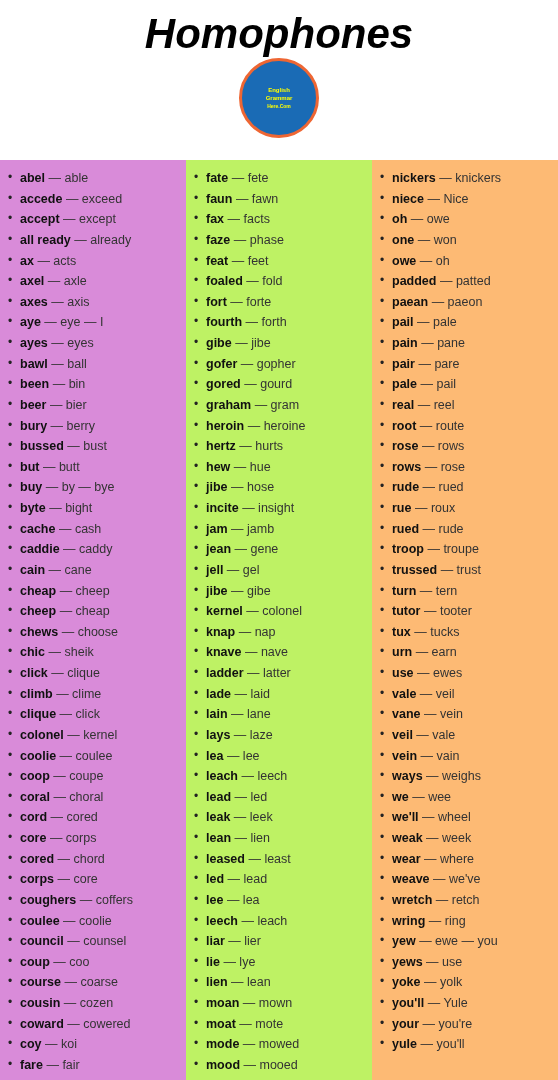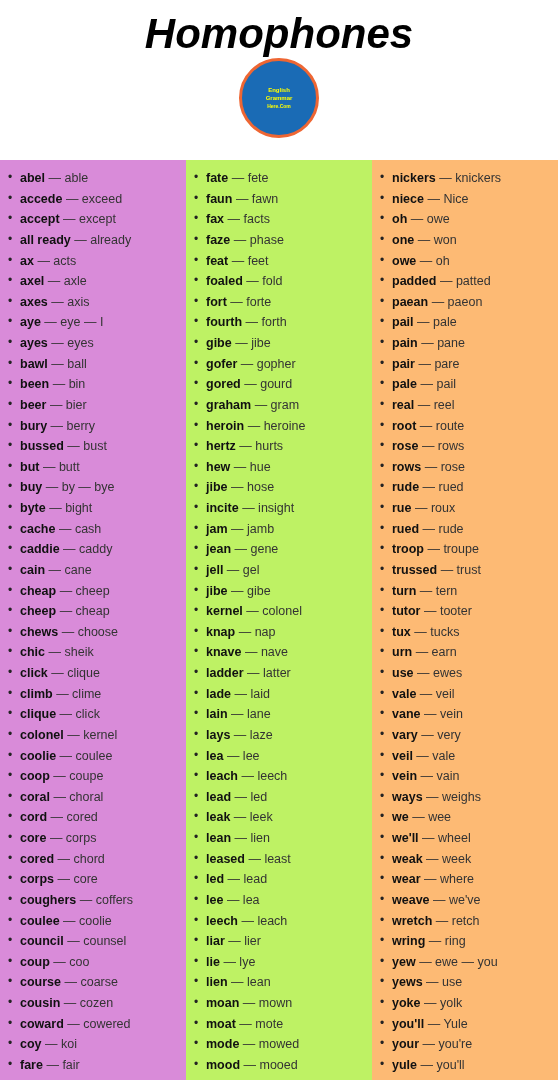--- a/index.html
+++ b/index.html
@@ -216,21 +216,20 @@
         <li><b>rued</b> <span class="em-dash">— rude</span></li>
         <li><b>troop</b> <span class="em-dash">— troupe</span></li>
         <li><b>trussed</b> <span class="em-dash">— trust</span></li>
         <li><b>turn</b> <span class="em-dash">— tern</span></li>
         <li><b>tutor</b> <span class="em-dash">— tooter</span></li>
         <li><b>tux</b> <span class="em-dash">— tucks</span></li>
         <li><b>urn</b> <span class="em-dash">— earn</span></li>
         <li><b>use</b> <span class="em-dash">— ewes</span></li>
         <li><b>vale</b> <span class="em-dash">— veil</span></li>
         <li><b>vane</b> <span class="em-dash">— vein</span></li>
-        <li><b>vary</b> <span class="em-dash">— very</span></li>
         <li><b>veil</b> <span class="em-dash">— vale</span></li>
         <li><b>vein</b> <span class="em-dash">— vain</span></li>
         <li><b>ways</b> <span class="em-dash">— weighs</span></li>
         <li><b>we</b> <span class="em-dash">— wee</span></li>
         <li><b>we'll</b> <span class="em-dash">— wheel</span></li>
         <li><b>weak</b> <span class="em-dash">— week</span></li>
         <li><b>wear</b> <span class="em-dash">— where</span></li>
         <li><b>weave</b> <span class="em-dash">— we've</span></li>
         <li><b>wretch</b> <span class="em-dash">— retch</span></li>
         <li><b>wring</b> <span class="em-dash">— ring</span></li>

